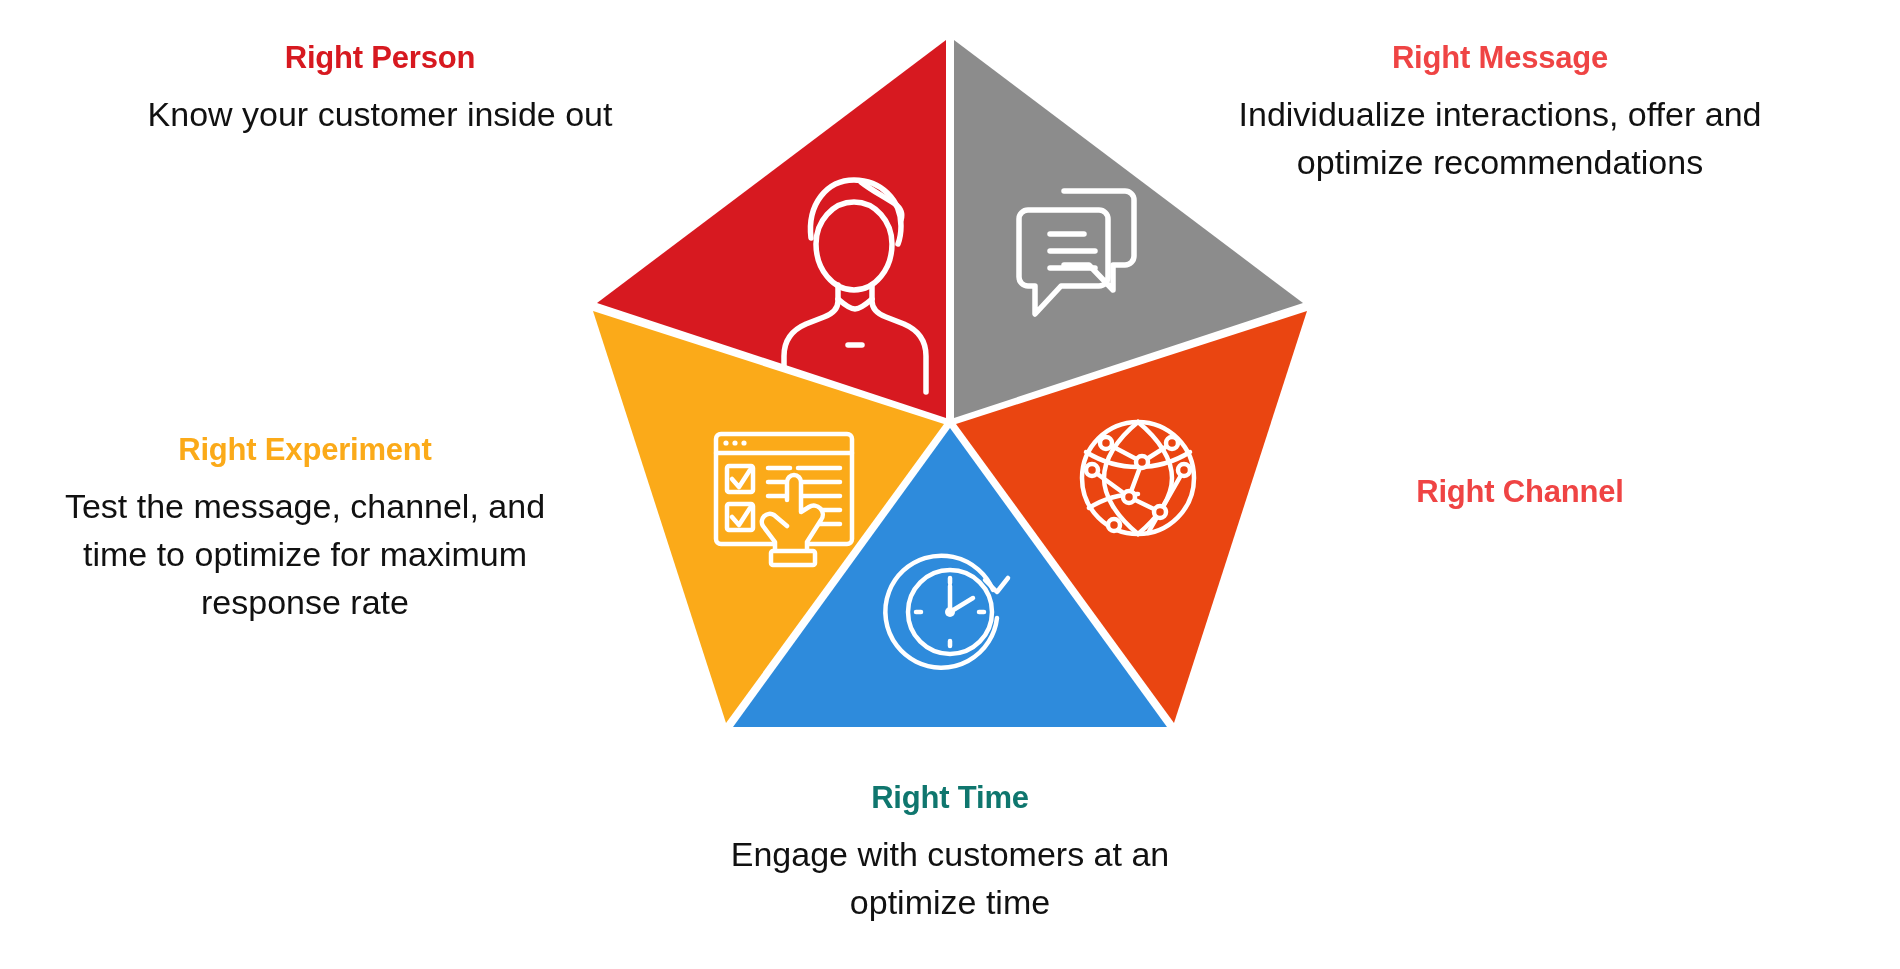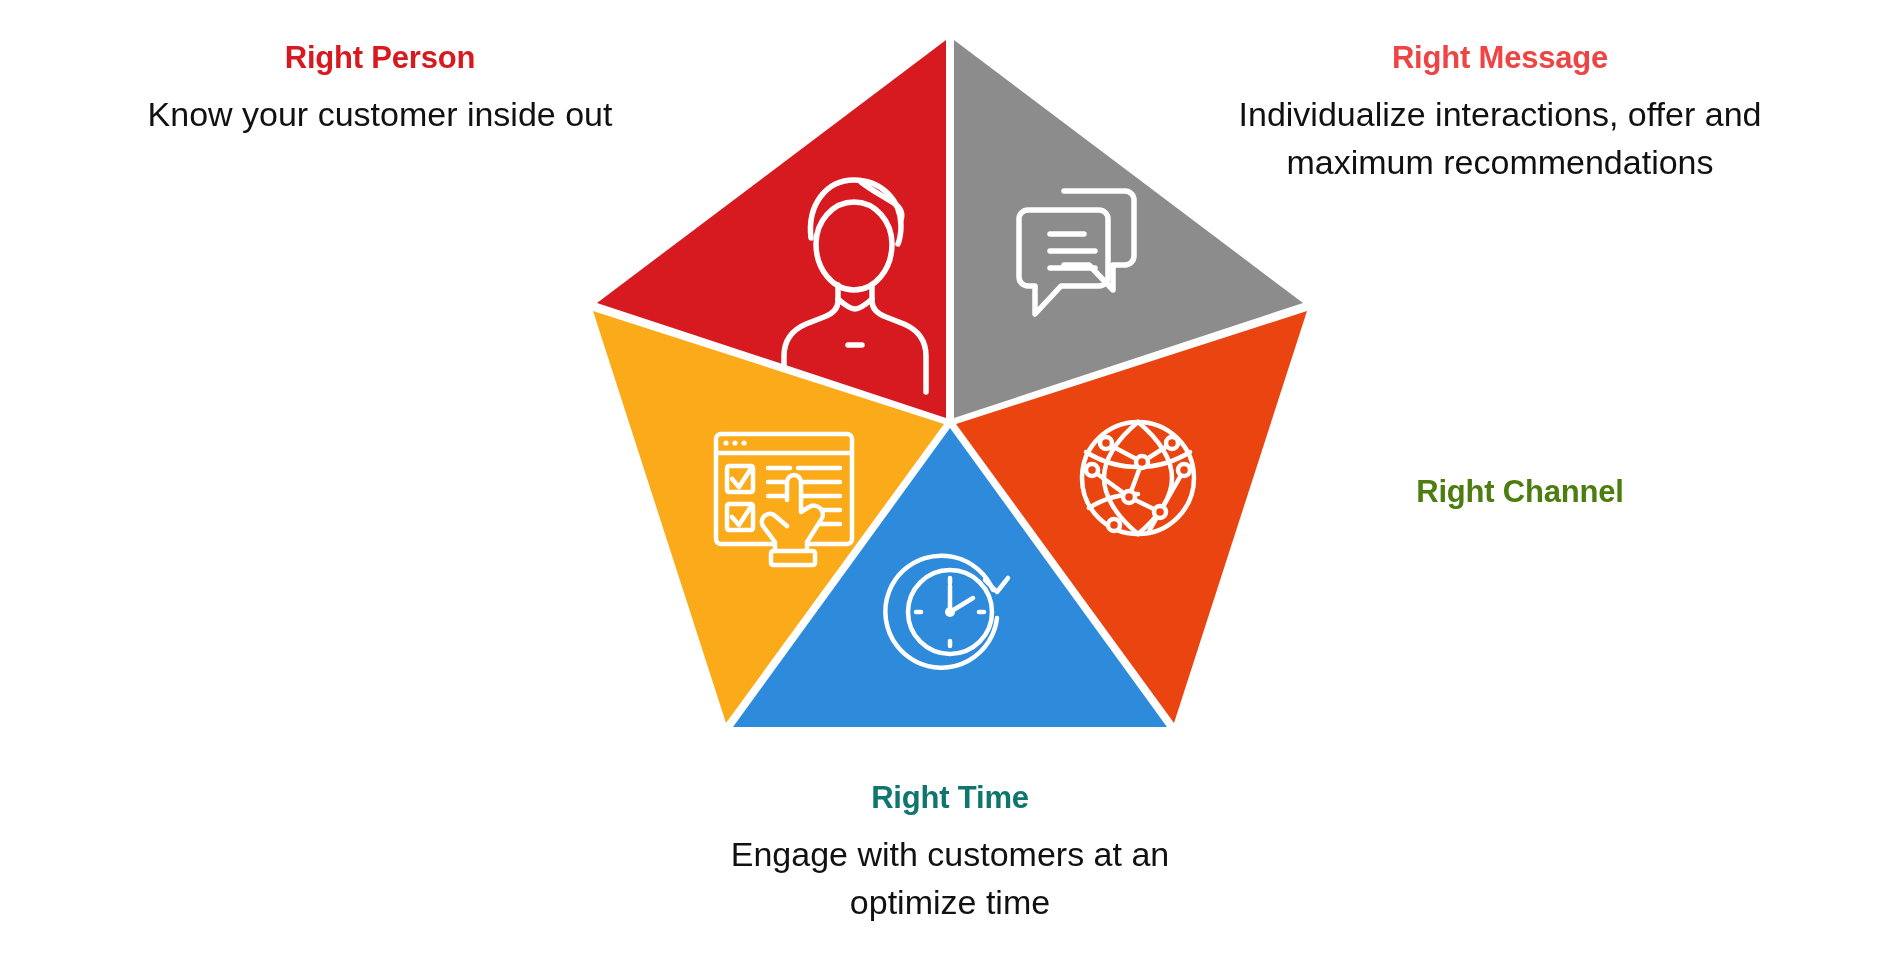--- a/index.html
+++ b/index.html
@@ -164,26 +164,30 @@
     </g>
   </svg>
 
   <div class="label-block" id="block-person">
     <div class="label-title" style="color:#D71920">Right Person</div>
     <div class="label-body">Know your customer inside out</div>
   </div>
 
   <div class="label-block" id="block-message">
     <div class="label-title" style="color:#ef4444">Right Message</div>
-    <div class="label-body">Individualize interactions, offer and maximum recommendations</div>
+    <div class="label-body">Individualize interactions, offer and optimize recommendations</div>
   </div>
 
   <div class="label-block" id="block-channel">
-    <div class="label-title" style="color:#4d7c0f">Right Channel</div>
+    <div class="label-title" style="color:#ef4444">Right Channel</div>
   </div>
 
   <div class="label-block" id="block-time">
     <div class="label-title" style="color:#0f766e">Right Time</div>
     <div class="label-body">Engage with customers at an optimize time</div>
   </div>
 
+  <div class="label-block" id="block-experiment">
+    <div class="label-title" style="color:#FBAA19">Right Experiment</div>
+    <div class="label-body">Test the message, channel, and time to optimize for maximum response rate</div>
+  </div>
 
 </div>
 
 </body></html>

